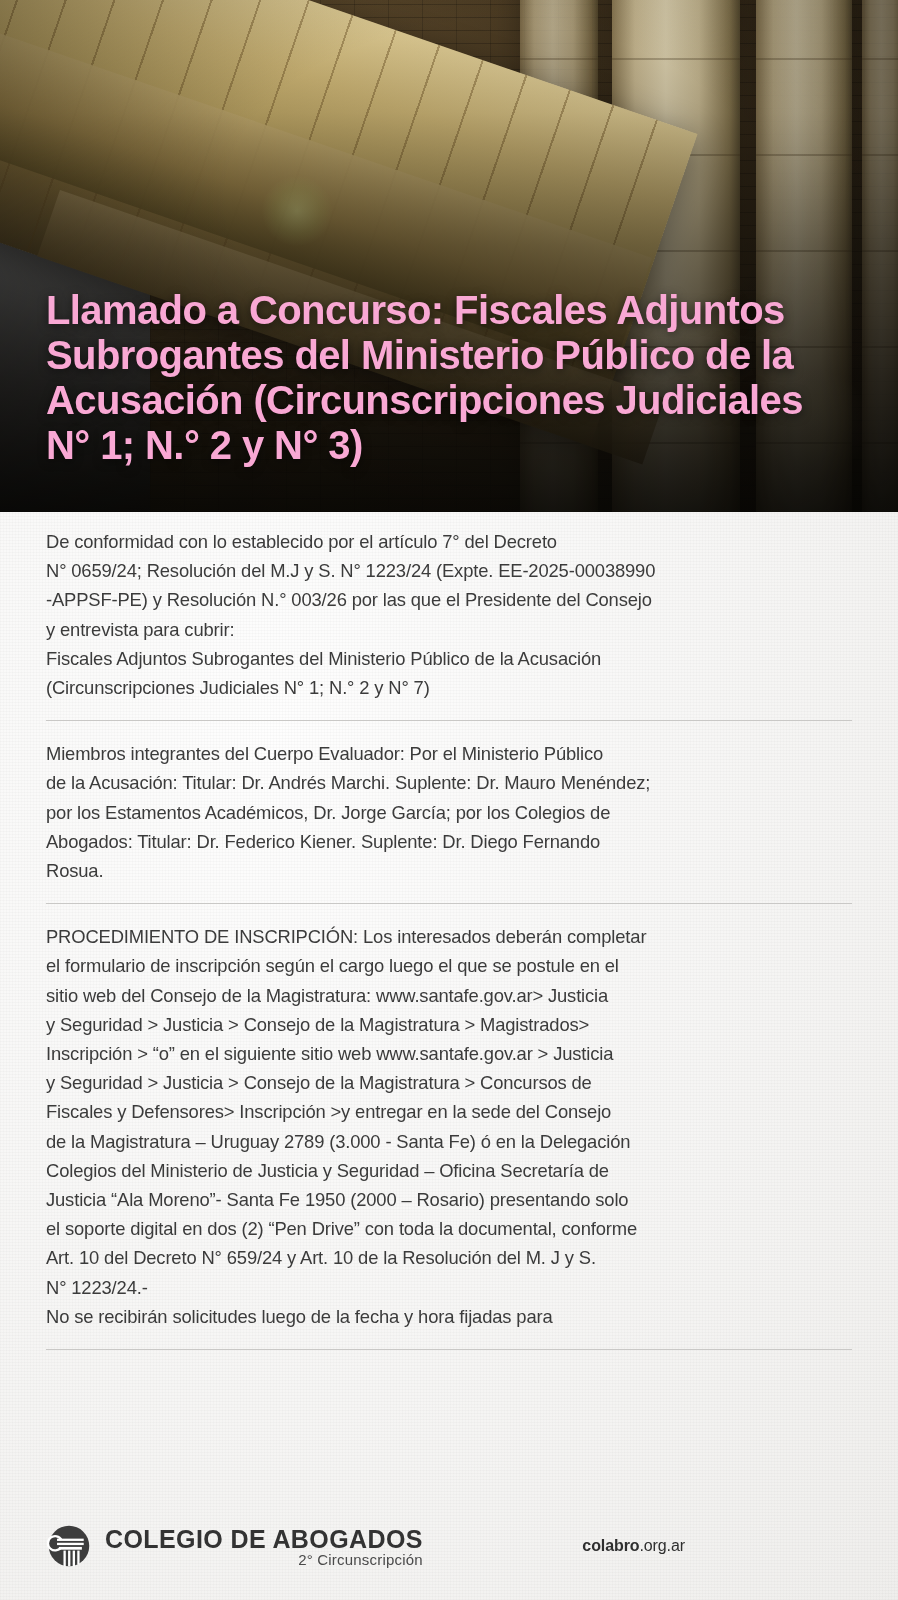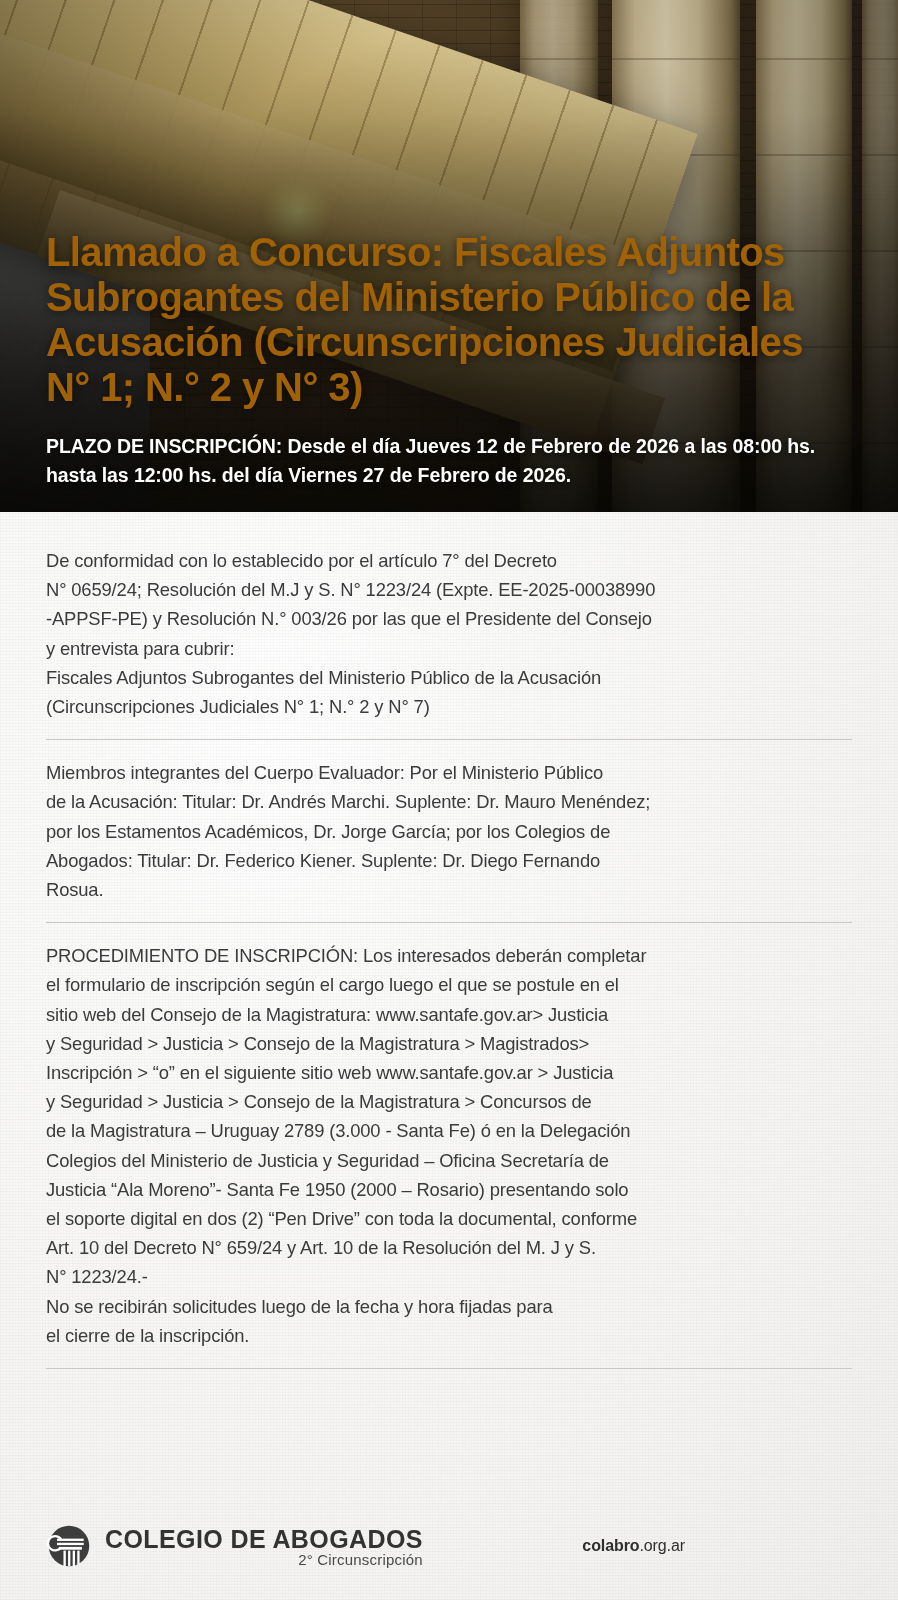--- a/index.html
+++ b/index.html
@@ -98,21 +98,21 @@
   .hero-vignette {
     position:absolute; inset:0;
     background:radial-gradient(ellipse at 55% 38%, rgba(0,0,0,0) 38%, rgba(0,0,0,.45) 100%);
   }
 
   .hero-content {
     position:absolute; left:46px; right:46px; bottom:22px;
     z-index:5;
   }
   .hero-title {
-    color:#a16207;
+    color:#f9a8d4;
     font-size:40px;
     line-height:45px;
     font-weight:700;
     letter-spacing:-0.6px;
     text-shadow:0 2px 10px rgba(0,0,0,.55);
     margin-bottom:22px;
   }
   .hero-sub {
     color:#ffffff;
     font-size:19.5px;
@@ -125,21 +125,21 @@
   
   .body-area {
     position:relative;
     width:898px;
     height:1088px;
     background-color:#f4f3f1;
     background-image:
       repeating-linear-gradient(0deg, rgba(0,0,0,.018) 0 1px, rgba(255,255,255,0) 1px 3px),
       repeating-linear-gradient(90deg, rgba(0,0,0,.014) 0 1px, rgba(255,255,255,0) 1px 3px),
       radial-gradient(ellipse at 30% 20%, rgba(255,255,255,.9) 0%, rgba(236,235,233,.6) 100%);
-    padding:34px 46px 0 46px;
+    padding:15px 46px 0 46px;
   }
   .para {
     color:#3b3b3b;
     font-size:18.4px;
     line-height:29.2px;
     letter-spacing:-0.15px;
   }
   .para .line { white-space:pre; display:block; }
   .divider {
     height:1px;
@@ -204,25 +204,20 @@
     <div class="hero-vignette"></div>
 
     <div class="hero-content">
       <h1 class="hero-title">
         <span class="line">Llamado a Concurso: Fiscales</span>
         <span class="line">Adjuntos Subrogantes del</span>
         <span class="line">Ministerio Público de la</span>
         <span class="line">Acusación (Circunscripciones</span>
         <span class="line">Judiciales N° 1; N.° 2 y N° 3)</span>
       </h1>
-      <div class="hero-sub">
-        <span class="line">PLAZO DE INSCRIPCIÓN: Desde el día Jueves 12 de Febrero</span>
-        <span class="line">de 2026 a las 08:00 hs. hasta las 12:00 hs. del día Viernes 27</span>
-        <span class="line">de Febrero de 2026.</span>
-      </div>
     </div>
   </div>
 
   <div class="body-area">
 
     <div class="para">
       <span class="line">De conformidad con lo establecido por el artículo 7° del Decreto</span>
       <span class="line">N° 0659/24; Resolución del M.J y S. N° 1223/24 (Expte. EE-2025-00038990</span>
       <span class="line">-APPSF-PE) y Resolución N.° 003/26 por las que el Presidente del Consejo</span>
       <span class="line">y entrevista para cubrir:</span>
@@ -242,28 +237,28 @@
 
     <div class="divider"></div>
 
     <div class="para">
       <span class="line">PROCEDIMIENTO DE INSCRIPCIÓN: Los interesados deberán completar</span>
       <span class="line">el formulario de inscripción según el cargo luego el que se postule en el</span>
       <span class="line">sitio web del Consejo de la Magistratura: www.santafe.gov.ar&gt; Justicia</span>
       <span class="line">y Seguridad &gt; Justicia &gt; Consejo de la Magistratura &gt; Magistrados&gt;</span>
       <span class="line">Inscripción &gt; “o” en el siguiente sitio web www.santafe.gov.ar &gt; Justicia</span>
       <span class="line">y Seguridad &gt; Justicia &gt; Consejo de la Magistratura &gt; Concursos de</span>
+      <span class="line">Fiscales y Defensores&gt; Inscripción &gt;y entregar en la sede del Consejo</span>
       <span class="line">de la Magistratura – Uruguay 2789 (3.000 - Santa Fe) ó en la Delegación</span>
       <span class="line">Colegios del Ministerio de Justicia y Seguridad – Oficina Secretaría de</span>
       <span class="line">Justicia “Ala Moreno”- Santa Fe 1950 (2000 – Rosario) presentando solo</span>
       <span class="line">el soporte digital en dos (2) “Pen Drive” con toda la documental, conforme</span>
       <span class="line">Art. 10 del Decreto N° 659/24 y Art. 10 de la Resolución del M. J y S.</span>
       <span class="line">N° 1223/24.-</span>
       <span class="line">No se recibirán solicitudes luego de la fecha y hora fijadas para</span>
-      <span class="line">el cierre de la inscripción.</span>
     </div>
 
     <div class="divider"></div>
 
     <div class="footer">
       <div class="brand">
         <span class="brand-mark">
           <svg viewBox="0 0 100 100" width="46" height="46" aria-hidden="true">
             <circle cx="50" cy="50" r="44" fill="#3d3d3d"></circle>
             <path d="M30 36 a13 13 0 1 0 0 16 h6 a18 18 0 1 1 0 -16 z" fill="#ffffff"></path>

